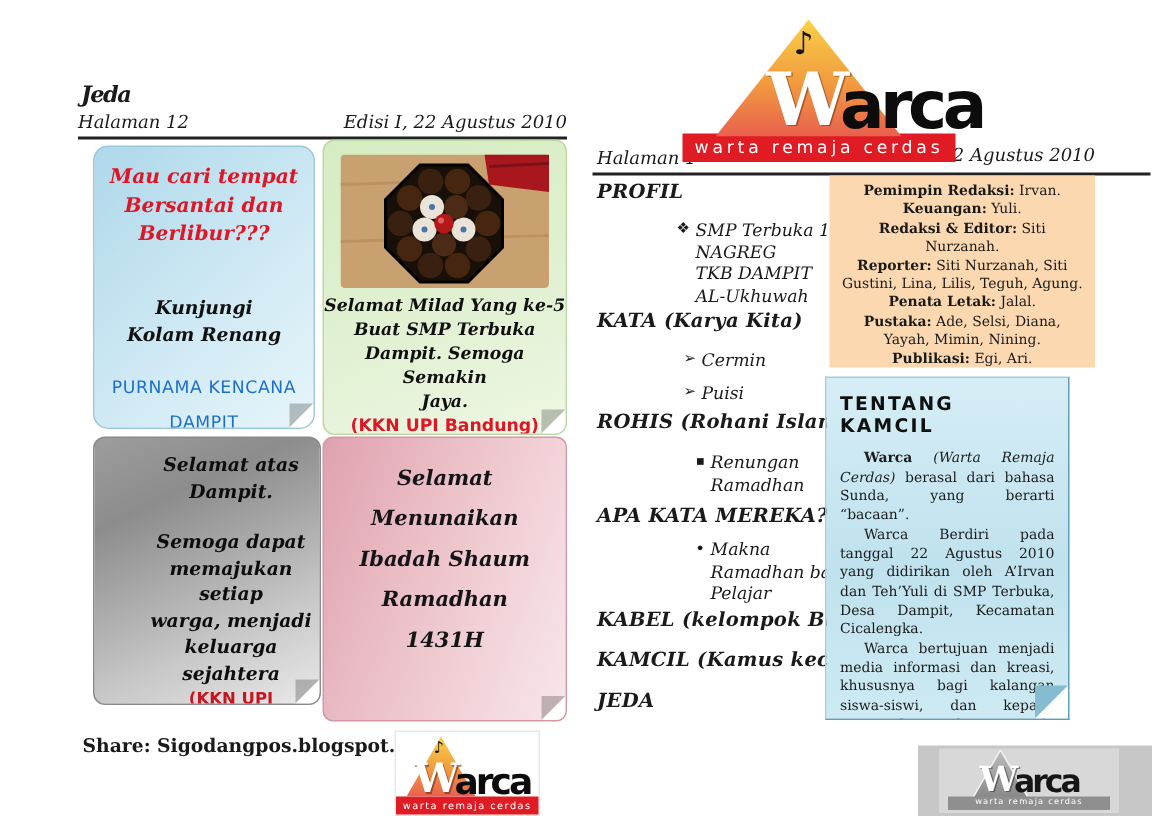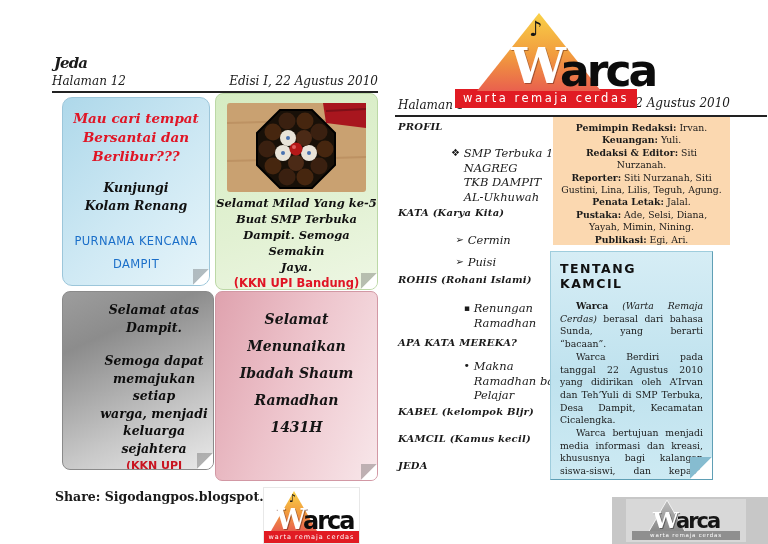--- a/index.html
+++ b/index.html
@@ -26,21 +26,21 @@
   .note-pink{left:215px;top:291px;width:163px;height:190px;border-radius:7px;
     background:linear-gradient(110deg,#dfa2ae 0%,#edc3cb 45%,#f8e7ea 100%);border:1px solid #d298a4;}
 
   .fold::after{content:"";position:absolute;right:0;bottom:0;width:0;height:0;
     border-left:16px solid transparent;border-bottom:16px solid #ffffff;}
   .fold::before{content:"";position:absolute;right:0;bottom:0;width:0;height:0;
     border-right:16px solid transparent;border-top:16px solid rgba(60,60,60,.30);}
 
   .script{font-style:italic;font-weight:bold;}
   .pool-headline{margin-top:11px;font-size:13.5px;line-height:19px;color:#e01525;}
-  .pool-invite{margin-top:13px;font-size:12.5px;line-height:18px;color:#111;}
+  .pool-invite{margin-top:30px;font-size:12.5px;line-height:18px;color:#111;}
   .pool-venue{margin-top:15px;font-family:"DejaVu Sans",sans-serif;font-size:11.5px;
     line-height:23px;color:#1b6fc9;letter-spacing:.4px;}
   .milad-caption{margin-top:3px;font-size:11.5px;line-height:16px;color:#101010;}
   .milad-credit{font-family:"DejaVu Sans",sans-serif;font-weight:bold;font-size:11.5px;color:#e01525;margin-top:1px;}
   .posdaya-p1{margin-top:9px;font-size:12.5px;line-height:17.5px;color:#0d0d0d;}
   .posdaya-p2{margin-top:16px;font-size:12.5px;line-height:17.5px;color:#0d0d0d;}
   .posdaya-credit{font-family:"DejaVu Sans",sans-serif;font-weight:bold;font-size:11px;color:#c81420;margin-top:2px;}
   .ramadhan-text{margin-top:14px;font-size:14px;line-height:27px;color:#151515;}
 
   .photo-wrap{margin:9px auto 2px;width:139px;height:89px;}
@@ -55,21 +55,21 @@
   #logo-note{left:529px;top:17px;z-index:3;font-family:"DejaVu Sans",sans-serif;font-size:21px;color:#151515;}
   #logo-w{left:511px;top:42px;z-index:4;font-family:"DejaVu Serif",serif;font-weight:bold;font-size:49px;
     line-height:1;color:#ffffff;text-shadow:1px 1px 0 rgba(80,30,20,.45);}
   #logo-rest{left:560px;top:49px;z-index:3;font-family:"DejaVu Sans",sans-serif;font-weight:bold;
     font-size:44px;line-height:1;letter-spacing:-3px;color:#0c0c0c;}
   #logo-bar{left:455px;top:89px;width:182px;height:19px;background:#e11b23;z-index:1;
     color:#fff;font-family:"DejaVu Sans",sans-serif;font-size:11.5px;letter-spacing:2.5px;
     text-align:center;line-height:19px;}
 
   
-  .toc-h{position:absolute;left:398px;font-weight:bold;font-style:italic;font-size:10px;letter-spacing:.2px;}
+  .toc-h{position:absolute;left:398px;font-weight:bold;font-style:italic;font-size:13px;letter-spacing:.2px;}
   .toc-item{position:absolute;left:398px;font-style:italic;font-size:11.5px;line-height:14.5px;}
   .toc-item .bul{display:inline-block;vertical-align:top;font-style:normal;
     font-family:"DejaVu Sans",sans-serif;text-align:right;}
   .toc-item .txt{display:inline-block;vertical-align:top;}
 
   
   #staff-box{left:553px;top:117px;width:177px;height:128px;box-sizing:border-box;
     background:#fbd8b0;padding:5px 7px;font-size:9.3px;line-height:12.4px;text-align:center;}
   #staff-box b{font-weight:bold;}
 

